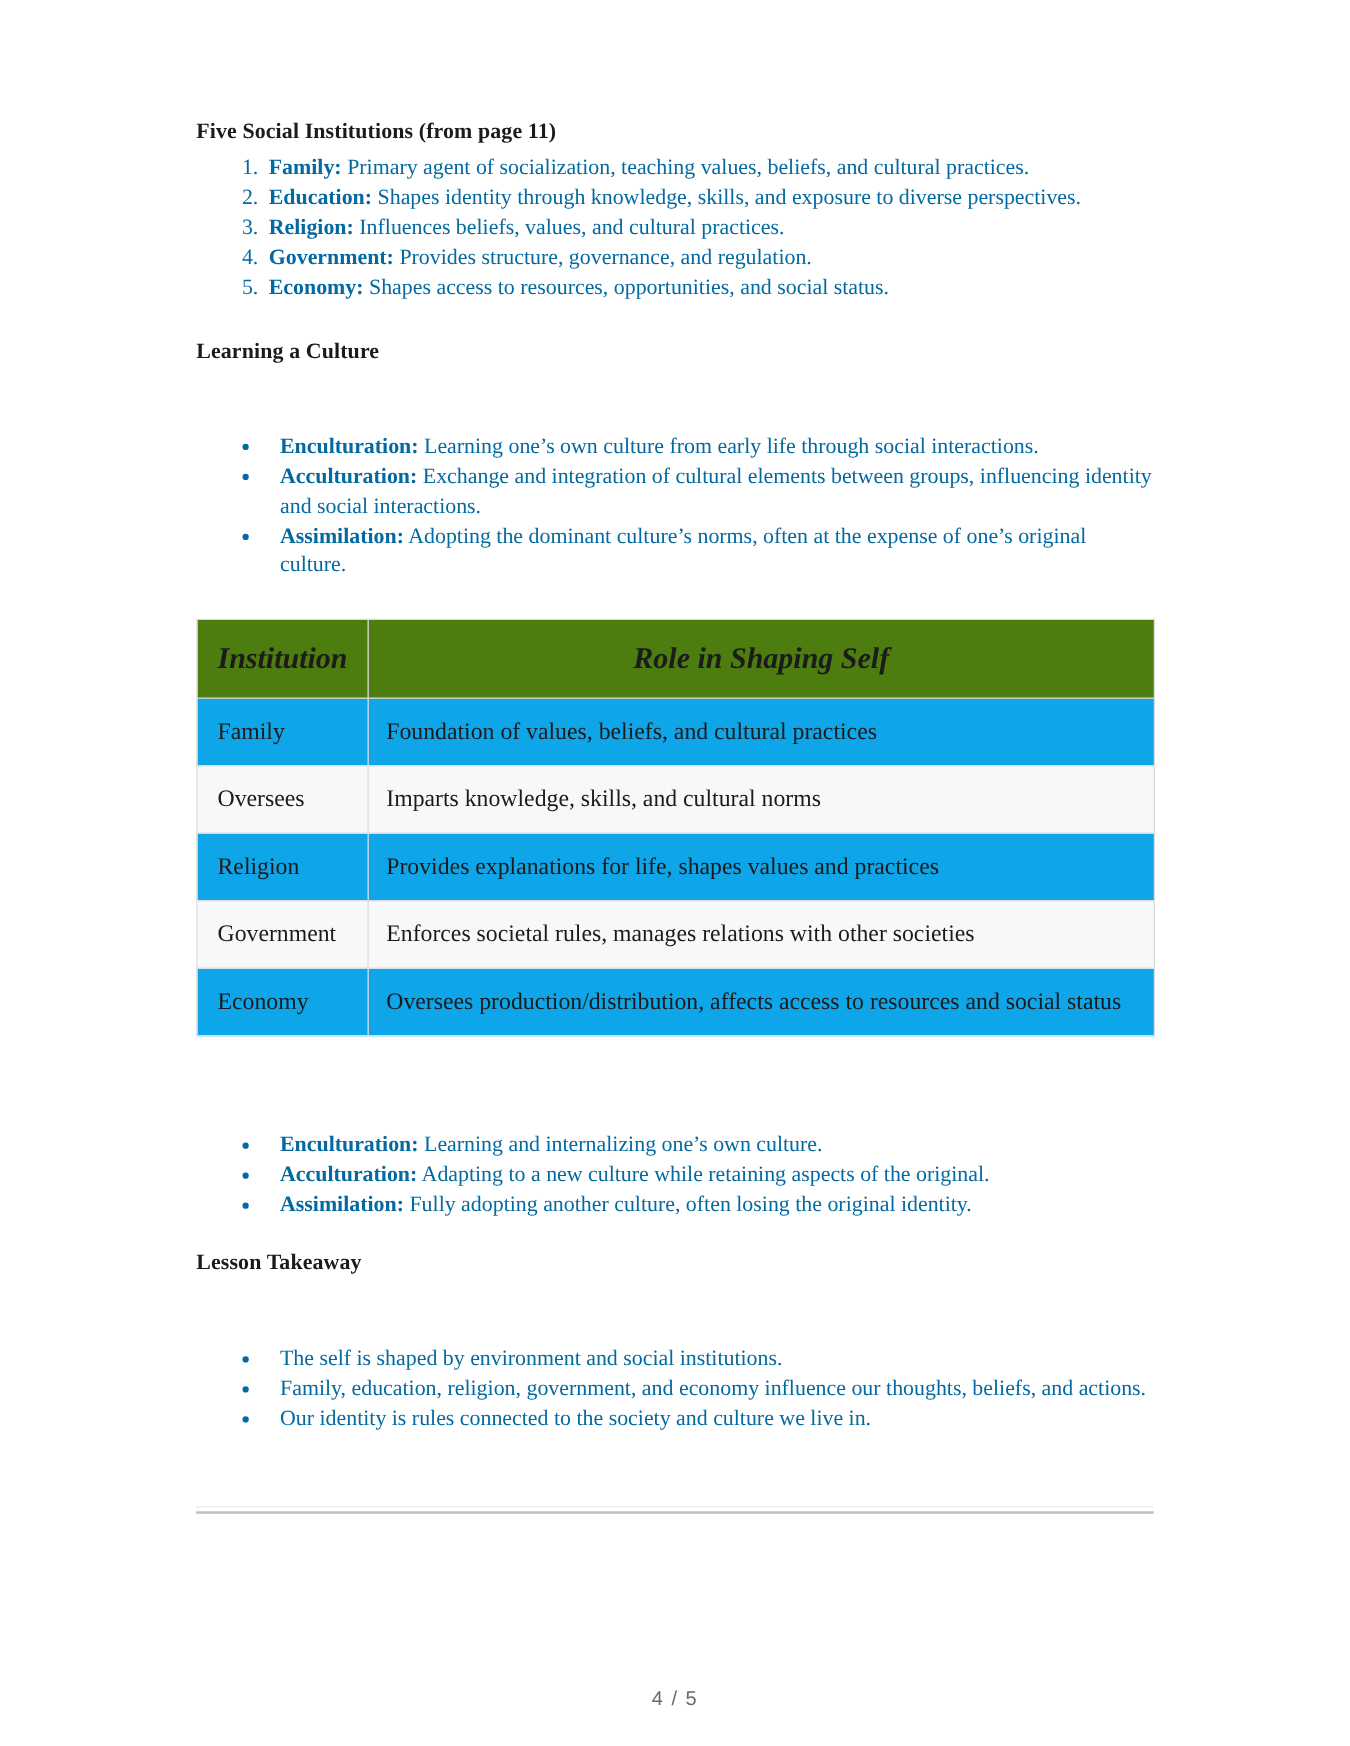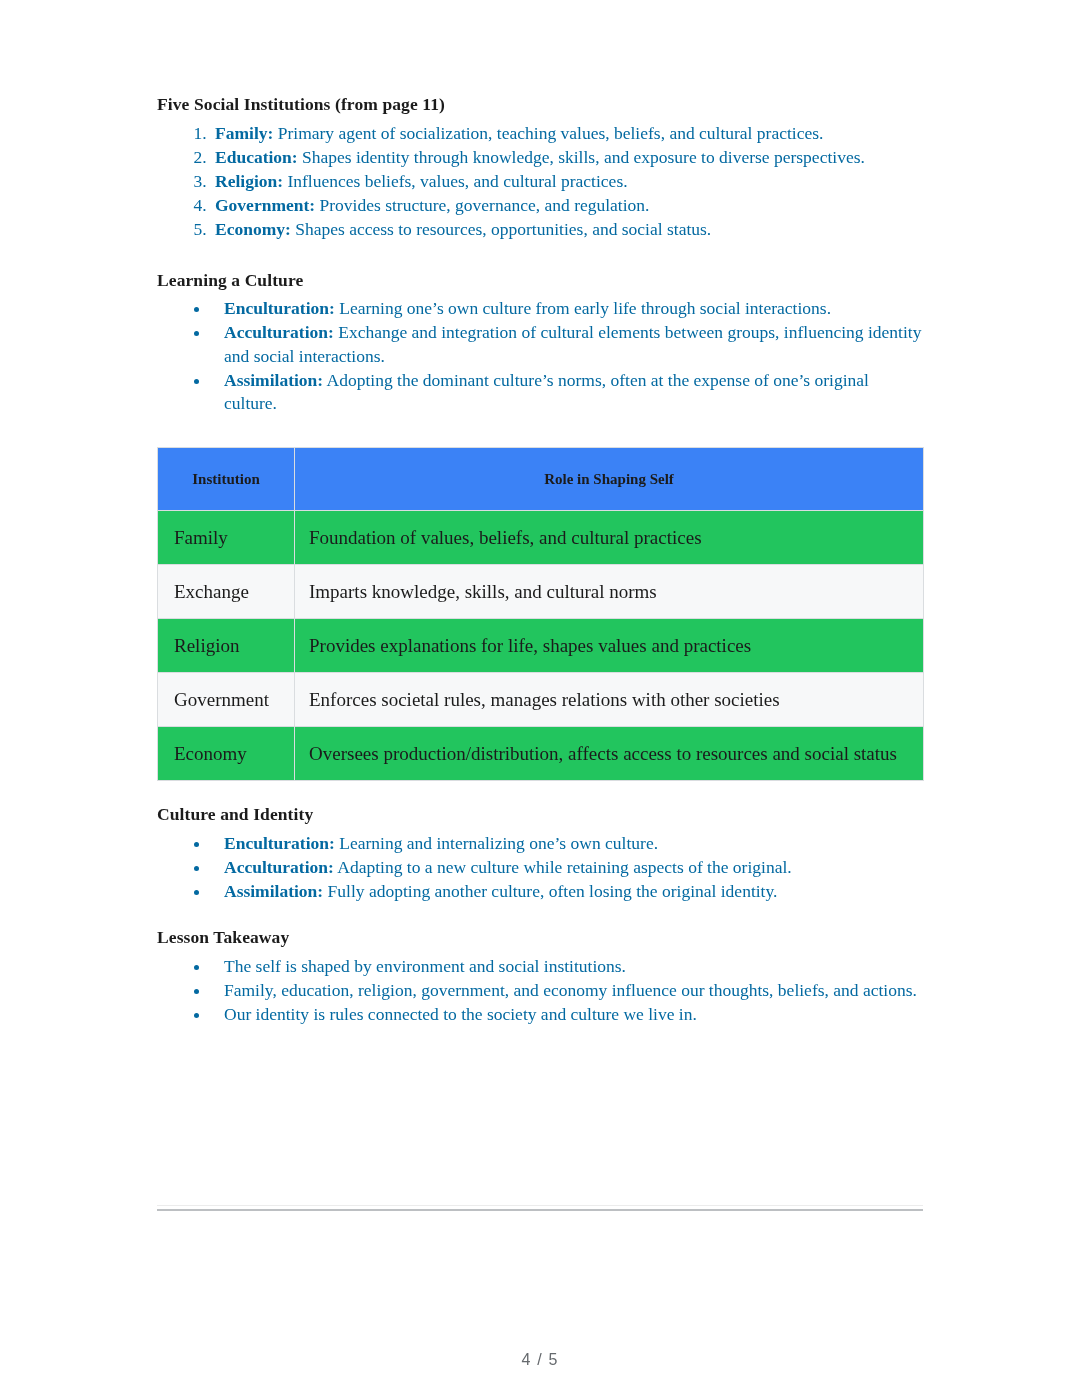--- a/index.html
+++ b/index.html
@@ -44,21 +44,21 @@
   }
 
   .gap-after-heading { height: 5px; }
 
   ol.numbered, ul.bulleted {
     margin: 0;
     padding: 0 0 0 54px;
     list-style-position: outside;
   }
   ol.numbered { list-style-type: decimal; }
-  ul.bulleted { list-style-type: disc; }
+  ul.bulleted { list-style-type: disc; margin-top: 48px; }
 
   ol.numbered > li, ul.bulleted > li {
     font-size: 17.5px;
     line-height: 23.5px;
     margin: 0 0 0.5px 0;
     padding-left: 4px;
     color: #0369a1;
   }
   ul.bulleted > li { padding-left: 13px; }
 
@@ -80,47 +80,48 @@
   table.summary col.c-inst { width: 137px; }
   table.summary col.c-role { width: 629px; }
 
   table.summary th,
   table.summary td {
     border: 1px solid #dadde0;
     vertical-align: middle;
   }
 
   table.summary thead th {
-    font-size: 15px;
+    font-size: 24px;
     font-weight: bold;
     text-align: center;
     padding: 17px 12px;
-    background: #3b82f6;
+    background: #4d7c0f;
     line-height: 28px;
+    font-style: italic;
   }
   table.summary thead th.inst-head {
     padding-left: 8px;
     padding-right: 8px;
   }
 
   table.summary tbody td {
     font-size: 19px;
     font-weight: normal;
     line-height: 29px;
     padding: 12px 14px;
   }
   table.summary tbody td.inst-cell {
     padding-left: 16px;
     padding-right: 6px;
   }
   table.summary tbody tr.shaded td {
     background: #f7f8f9;
   }
   table.summary tbody tr.plain td {
-    background: #22c55e;
+    background: #0ea5e9;
   }
 
   
   .divider {
     position: absolute;
     left: 157px;
     top: 1209px;
     width: 766px;
     height: 0;
     border: 0;
@@ -206,41 +207,40 @@
           <th class="inst-head">Institution</th>
           <th>Role in Shaping Self</th>
         </tr>
       </thead>
       <tbody>
         <tr class="plain">
           <td class="inst-cell">Family</td>
           <td>Foundation of values, beliefs, and cultural practices</td>
         </tr>
         <tr class="shaded">
-          <td class="inst-cell">Exchange</td>
+          <td class="inst-cell">Oversees</td>
           <td>Imparts knowledge, skills, and cultural norms</td>
         </tr>
         <tr class="plain">
           <td class="inst-cell">Religion</td>
           <td>Provides explanations for life, shapes values and practices</td>
         </tr>
         <tr class="shaded">
           <td class="inst-cell">Government</td>
           <td>Enforces societal rules, manages relations with other societies</td>
         </tr>
         <tr class="plain">
           <td class="inst-cell">Economy</td>
           <td>Oversees production/distribution, affects access to resources and social status</td>
         </tr>
       </tbody>
     </table>
 
     <div class="block-gap-md"></div>
 
-    <h2 class="section-heading">Culture and Identity</h2>
     <div class="gap-after-heading"></div>
     <ul class="bulleted">
       <li>
         <span class="term">Enculturation:</span><span> Learning and internalizing one’s own culture.</span>
       </li>
       <li>
         <span class="term">Acculturation:</span><span> Adapting to a new culture while retaining aspects of the original.</span>
       </li>
       <li>
         <span class="term">Assimilation:</span><span> Fully adopting another culture, often losing the original identity.</span>

